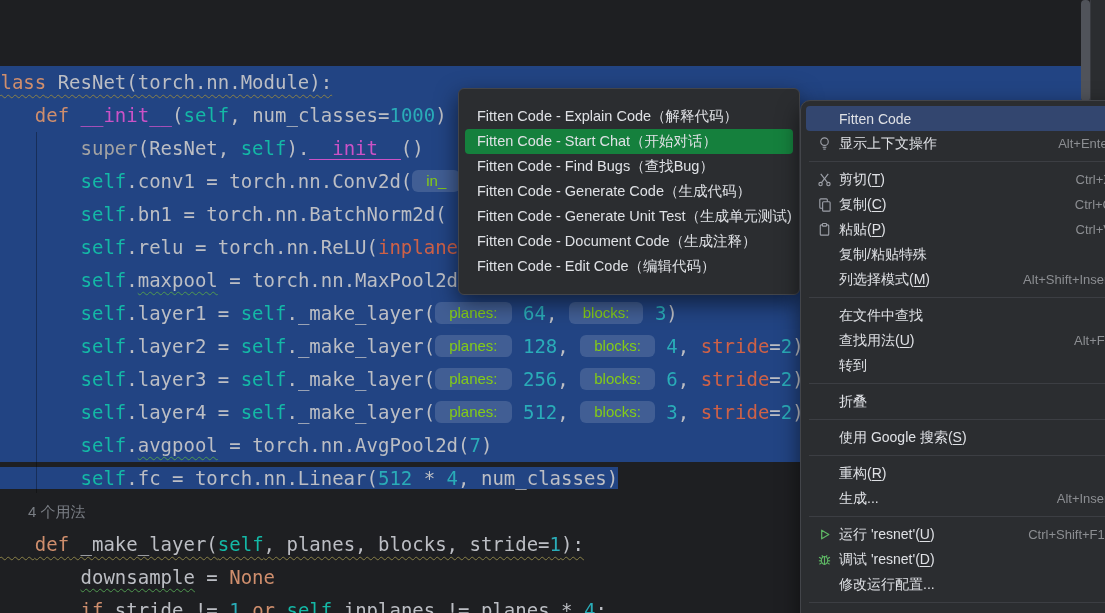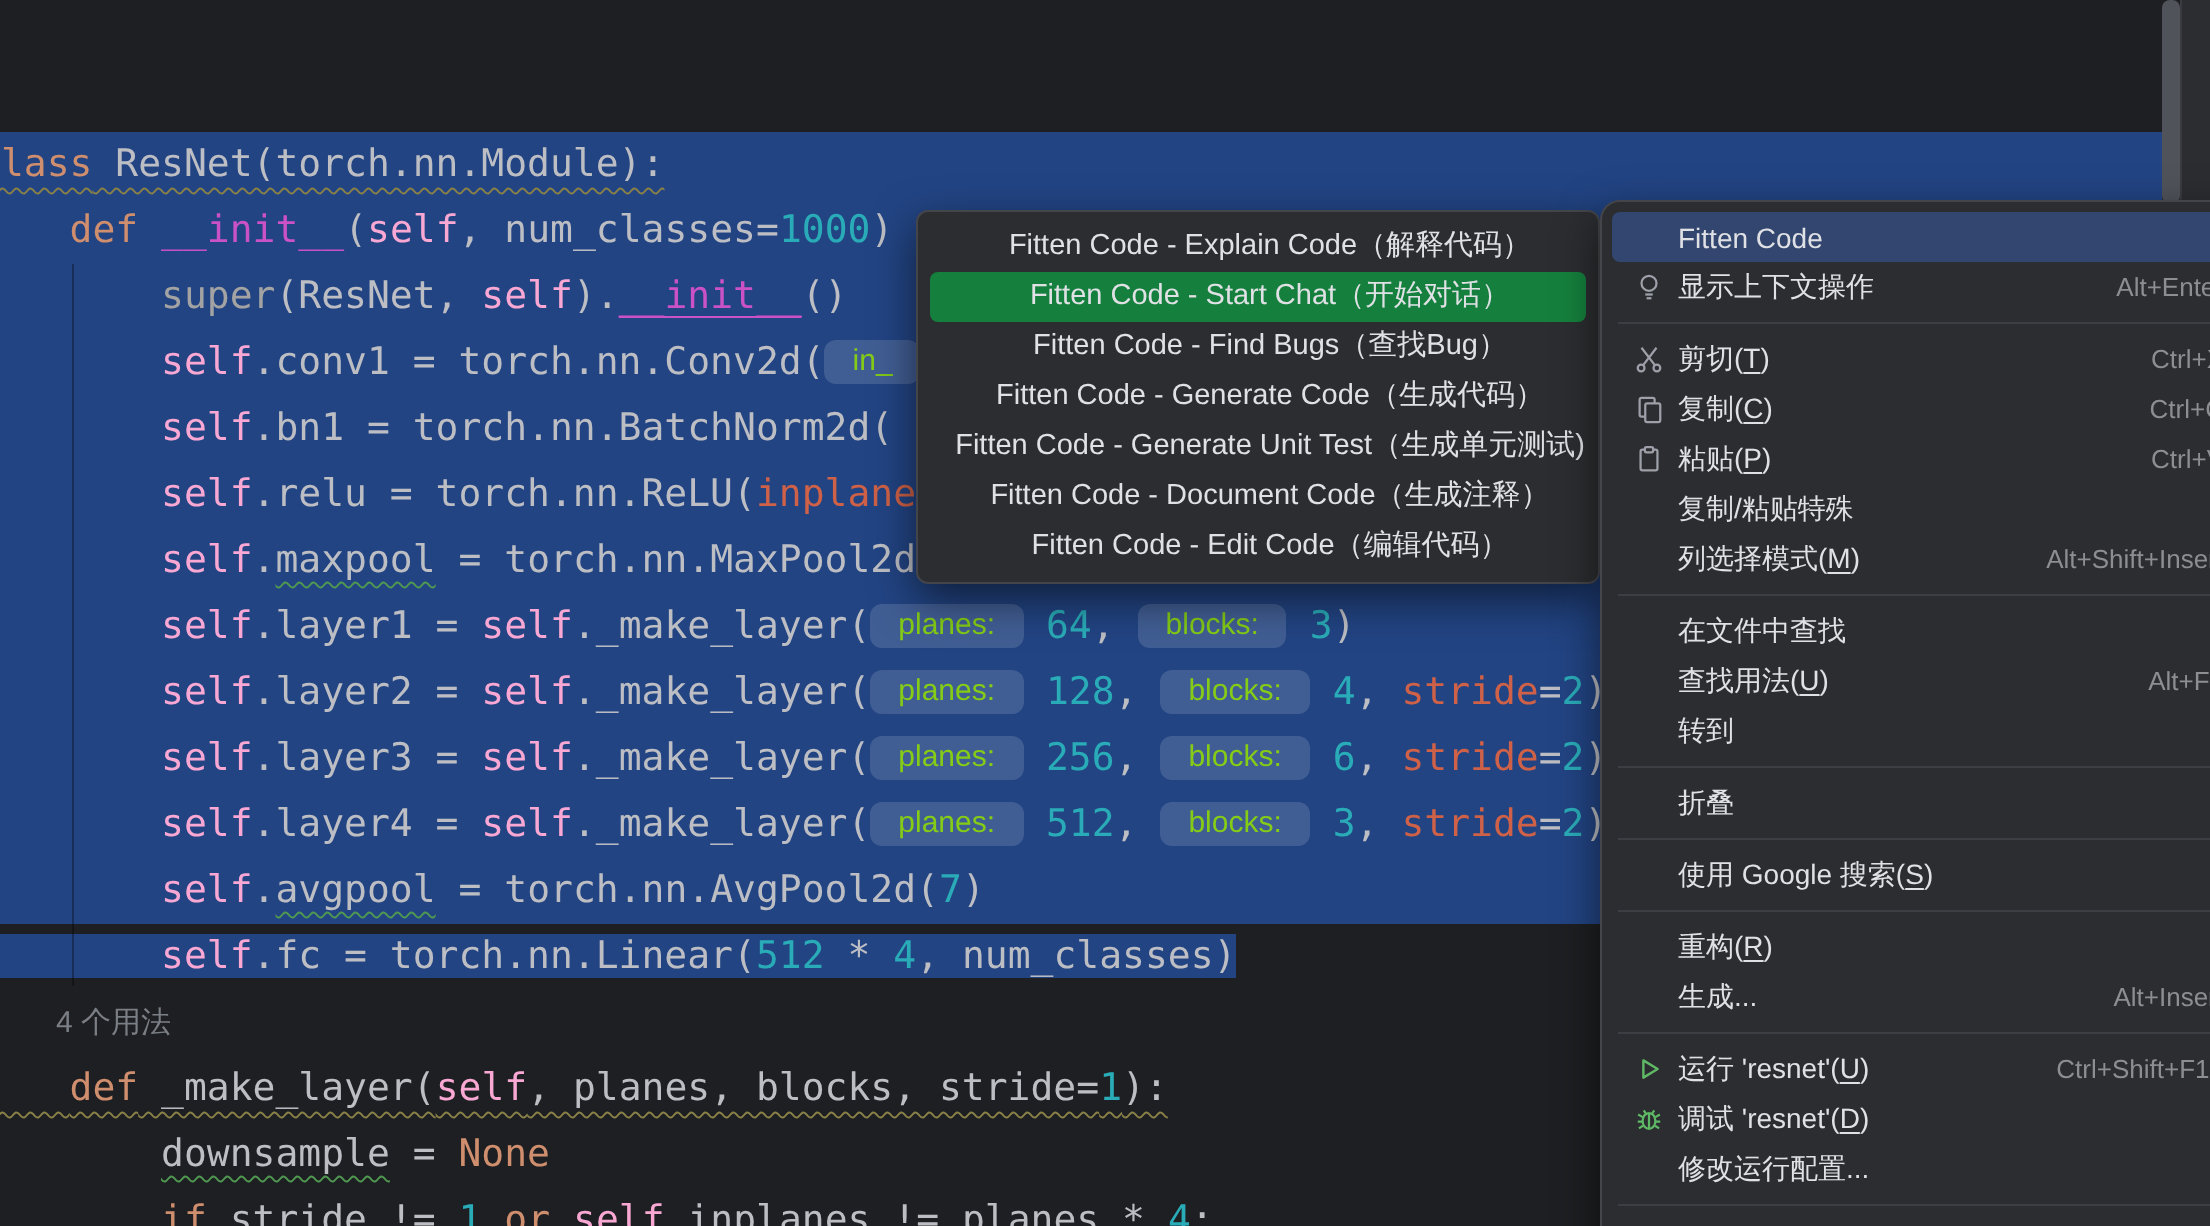--- a/index.html
+++ b/index.html
@@ -10,38 +10,38 @@
   .usages-top{position:absolute;left:1px;top:36px;font-size:20px;color:#7a7e85;margin-top:33px;}
   .codewrap{position:absolute;left:-11px;top:66px;width:1092px;
             font-family:"DejaVu Sans Mono","Liberation Mono",monospace;
             font-size:19px;line-height:33px;color:#bcbec4;}
   .cl{height:33px;white-space:pre;}
   .cl.sel{background:#224483;}
   .cl.selt .line-in{background:#224483;}
   .cl.usages{font-family:"Liberation Sans","DejaVu Sans",sans-serif;font-size:15px;color:#7a7e85;padding-left:39px;}
   .tk{white-space:pre;}
   .tk.k{color:#cf8e6d;}
-  .tk.s{color:#f9a8d4;}
+  .tk.s{color:#14b8a6;}
   .tk.mm{color:#cb52c6;}
   .tk.mmu{color:#cb52c6;text-decoration:underline;text-underline-offset:4px;text-decoration-thickness:1px;}
   .tk.n{color:#2aacb8;}
   .tk.na{color:#ce6147;}
   .tk.b{color:#a3a3a3;}
   .tk.gw{text-decoration:underline wavy #4f9950;text-decoration-thickness:1px;text-underline-offset:4px;text-decoration-skip-ink:none;}
   .tk.hint{display:inline-block;background:rgba(255,255,255,0.14);color:#84cc16;
            font-family:"Liberation Sans","DejaVu Sans",sans-serif;font-size:15px;
            line-height:22px;padding:0 14px;border-radius:6px;position:relative;top:-2px;}
   .line-in.wavy-y{text-decoration:underline wavy #8a8147;text-decoration-thickness:1px;text-underline-offset:5px;text-decoration-skip-ink:none;}
   .indent-guide{position:absolute;left:36px;top:132px;height:361px;width:1px;background:rgba(0,0,0,0.32);}
   .vscrollbar{position:absolute;left:1081px;top:0;width:9px;height:102px;background:#50535a;border-radius:4px;}
   .right-strip{position:absolute;left:1090px;top:0;width:15px;height:613px;background:#2b2d30;border-left:1px solid #393b40;}
   
   .popup{position:absolute;background:#2b2d30;border:1px solid #43454a;border-radius:10px;
          box-shadow:0 8px 22px rgba(0,0,0,0.55);box-sizing:border-box;z-index:10;}
-  .submenu{left:458px;top:105px;width:342px;padding:5px 0;border-radius:6px;text-align:center;}
+  .submenu{left:458px;top:88px;width:342px;padding:15px 0;border-radius:6px;}
   .smi{height:25px;line-height:25px;margin:0 6px;padding-left:12px;border-radius:4px;
        color:#dfe1e5;font-size:14.5px;white-space:nowrap;overflow:hidden;}
   .smi.sel{background:#15803d;}
   .ctxmenu{left:800px;top:100px;width:332px;height:530px;padding:5px 0;border-radius:10px 0 0 10px;z-index:11;}
   .mi{position:relative;height:25px;margin:0 5px;border-radius:4px;display:flex;align-items:center;
       padding-left:9px;color:#dfe1e5;font-size:14px;white-space:nowrap;}
   .mi.sel{background:#33466f;}
   .mi .ic{width:18px;height:16px;margin-right:6px;flex:0 0 18px;display:inline-flex;align-items:center;justify-content:center;}
   .mi .mn{text-decoration:underline;text-underline-offset:2px;}
   .mi .sc{position:absolute;right:14px;color:#8c8e92;font-size:13px;}

